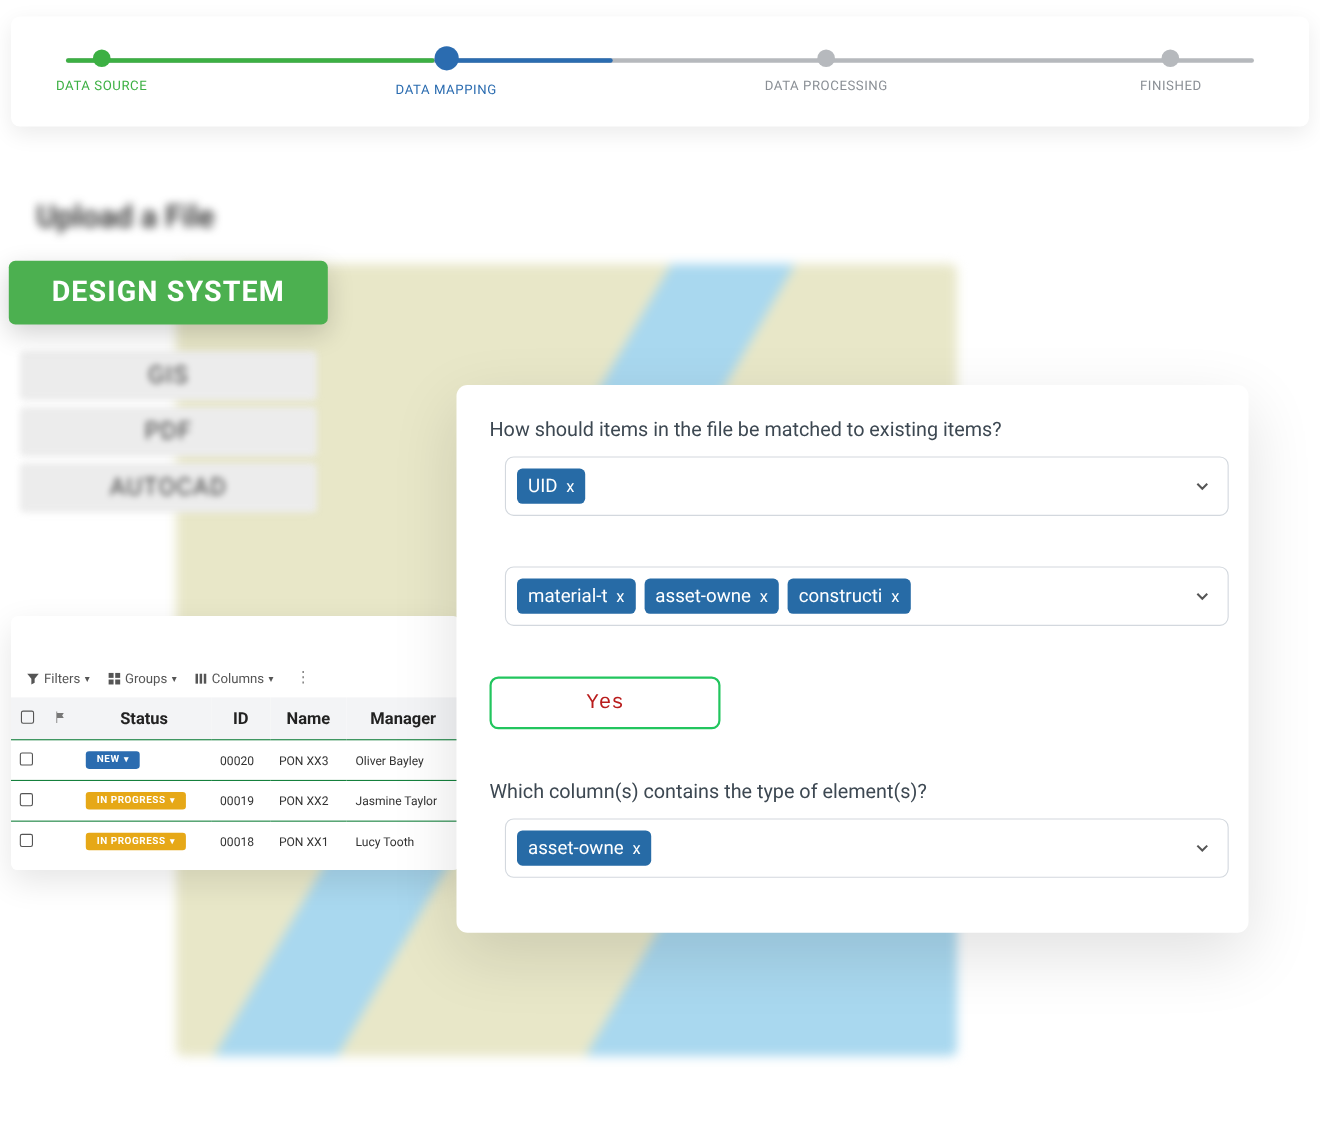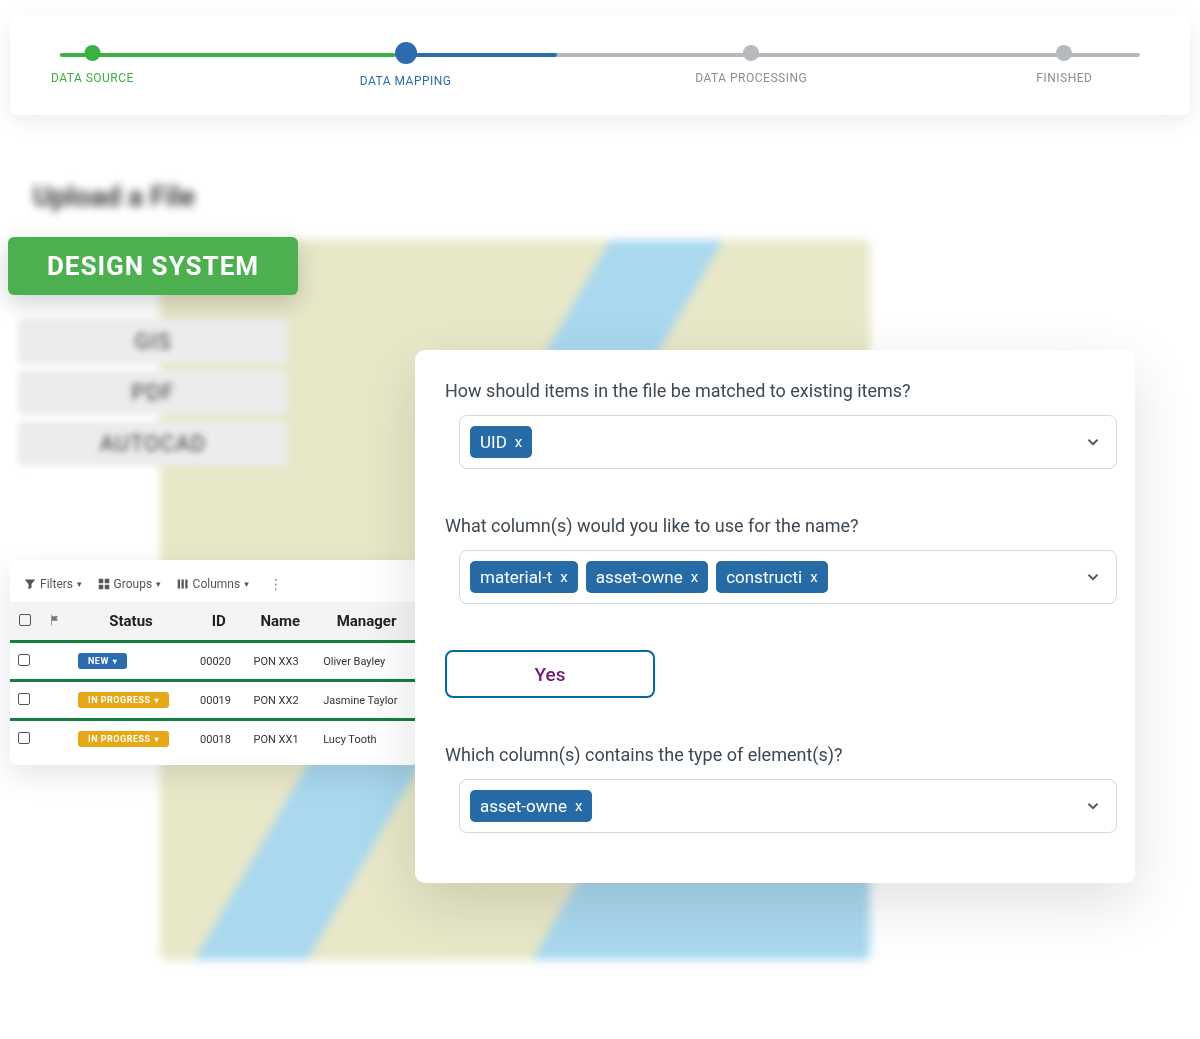--- a/index.html
+++ b/index.html
@@ -133,42 +133,43 @@
     top: 560px; left: 10px;
     width: 408px;
     background: #fff;
     border-radius: 6px;
     box-shadow: 0 10px 30px rgba(0,0,0,0.10);
     padding: 12px 0 8px 0;
     z-index: 2;
     font-size: 12px;
   }
   .table-toolbar {
-    display: flex; gap: 16px; align-items: center;
+    display: flex; gap: 16px; align-items: flex-end;
     padding: 4px 14px 10px 14px;
     color: #555;
+    margin-top: 31px;
   }
   .tool-btn { display:flex; align-items:center; gap:4px; cursor:pointer; }
   .tool-btn svg { width:12px; height:12px; }
   .caret-down { font-size:9px; }
 
   table.data-grid { width:100%; border-collapse: collapse; }
   .data-grid th {
     background: #f3f4f6;
     text-align: center;
     font-weight: 700;
     font-size: 15px;
     padding: 10px 8px;
     color: #222;
   }
   .data-grid td {
     padding: 10px 8px;
     font-size: 11px;
     color: #333;
-    border-top: 3px solid #15803d;
+    border-top: 1px solid #15803d;
   }
   .checkbox-box {
     width:12px; height:12px; border:1.5px solid #555; border-radius:2px; display:inline-block;
   }
   .flag-icon { width:12px; height:12px; color:#777; }
   .status-badge {
     display:inline-block;
     font-size: 9px; font-weight:700; color:#fff;
     padding: 3px 10px; border-radius:3px;
     letter-spacing:0.5px;
@@ -232,22 +233,22 @@
 
   .btn-row { display:flex; gap: 28px; margin-top: 6px; }
   .btn {
     width: 210px; height: 48px;
     border-radius: 8px;
     font-size: 19px; font-weight: 500;
     display:flex; align-items:center; justify-content:center;
     cursor: pointer;
   }
   .btn-outline {
-    border: 2px solid #0369a1;
-    color: #701a75; background:#fff;
+    border: 2px solid #22c55e;
+    color: #b91c1c; background:#fff;font-family:Liberation Mono, monospace;
   }
   .btn-solid {
     border: none;
     background: #3060e0; color:#fff;
   }
 </style>
 </head>
 <body>
 
 <div class="stepper-card">
@@ -372,21 +373,20 @@
         <span>UID</span>
         <span class="tag-x">x</span>
       </span>
       <svg class="chevron" viewBox="0 0 24 24" fill="none" stroke="currentColor" stroke-width="2.5">
           <polyline points="6 9 12 15 18 9"></polyline>
         </svg>
     </div>
   </div>
 
   <div class="form-group">
-    <div class="form-label">What column(s) would you like to use for the name?</div>
     <div class="tag-select">
       <span class="tag">
         <span>material-t</span>
         <span class="tag-x">x</span>
       </span>
       <span class="tag">
         <span>asset-owne</span>
         <span class="tag-x">x</span>
       </span>
       <span class="tag">

